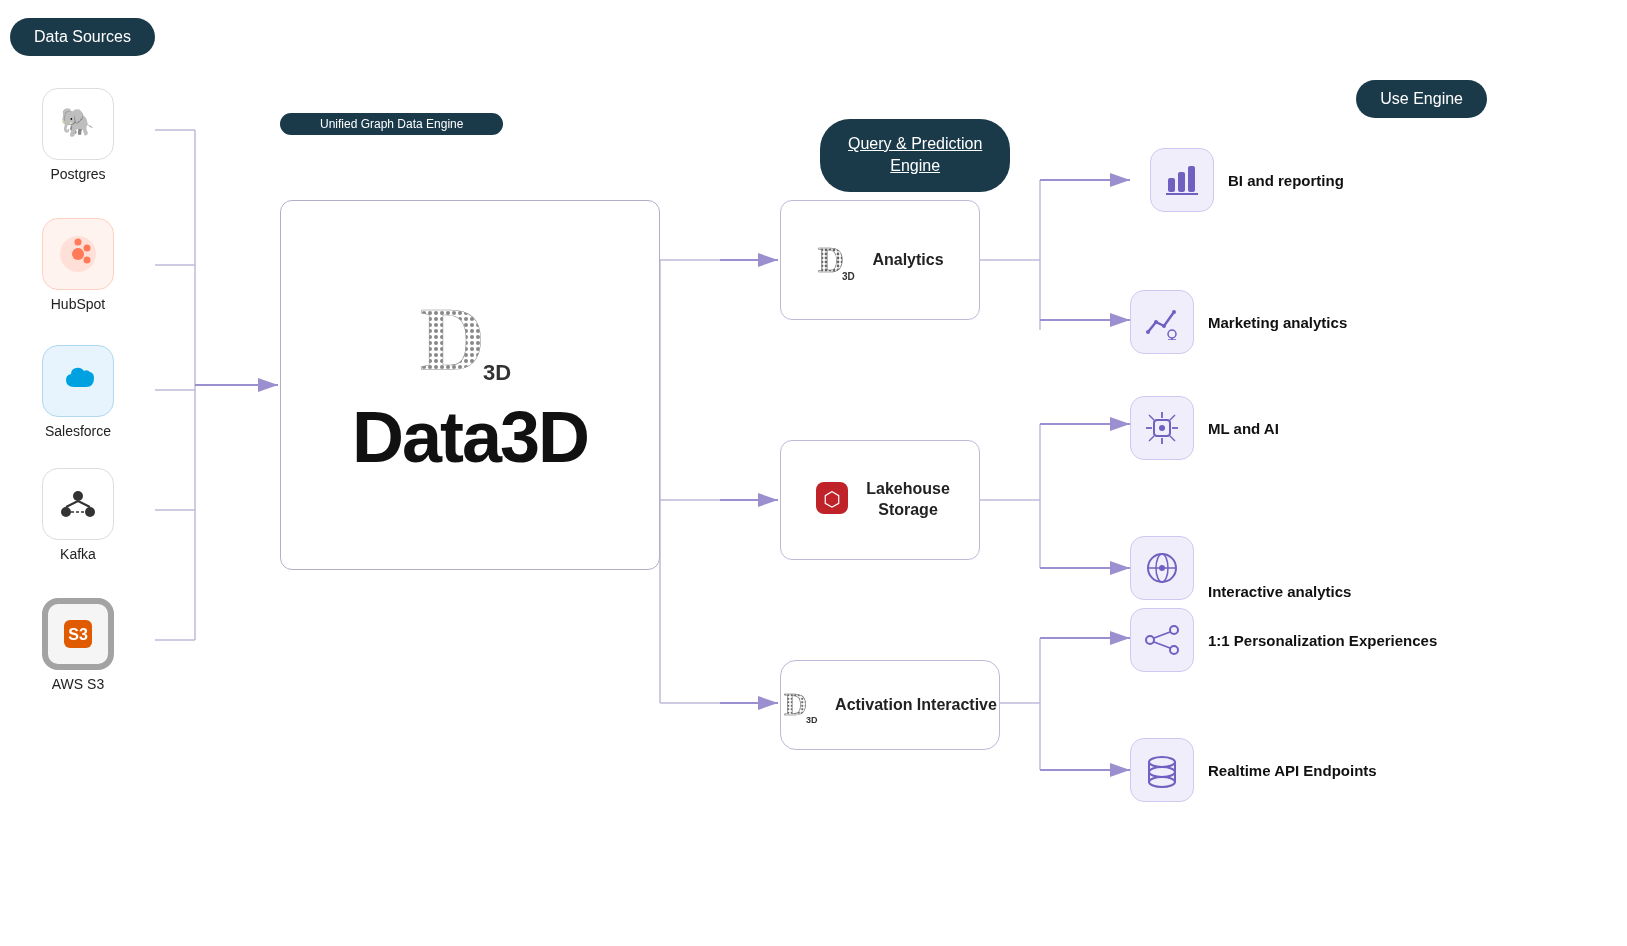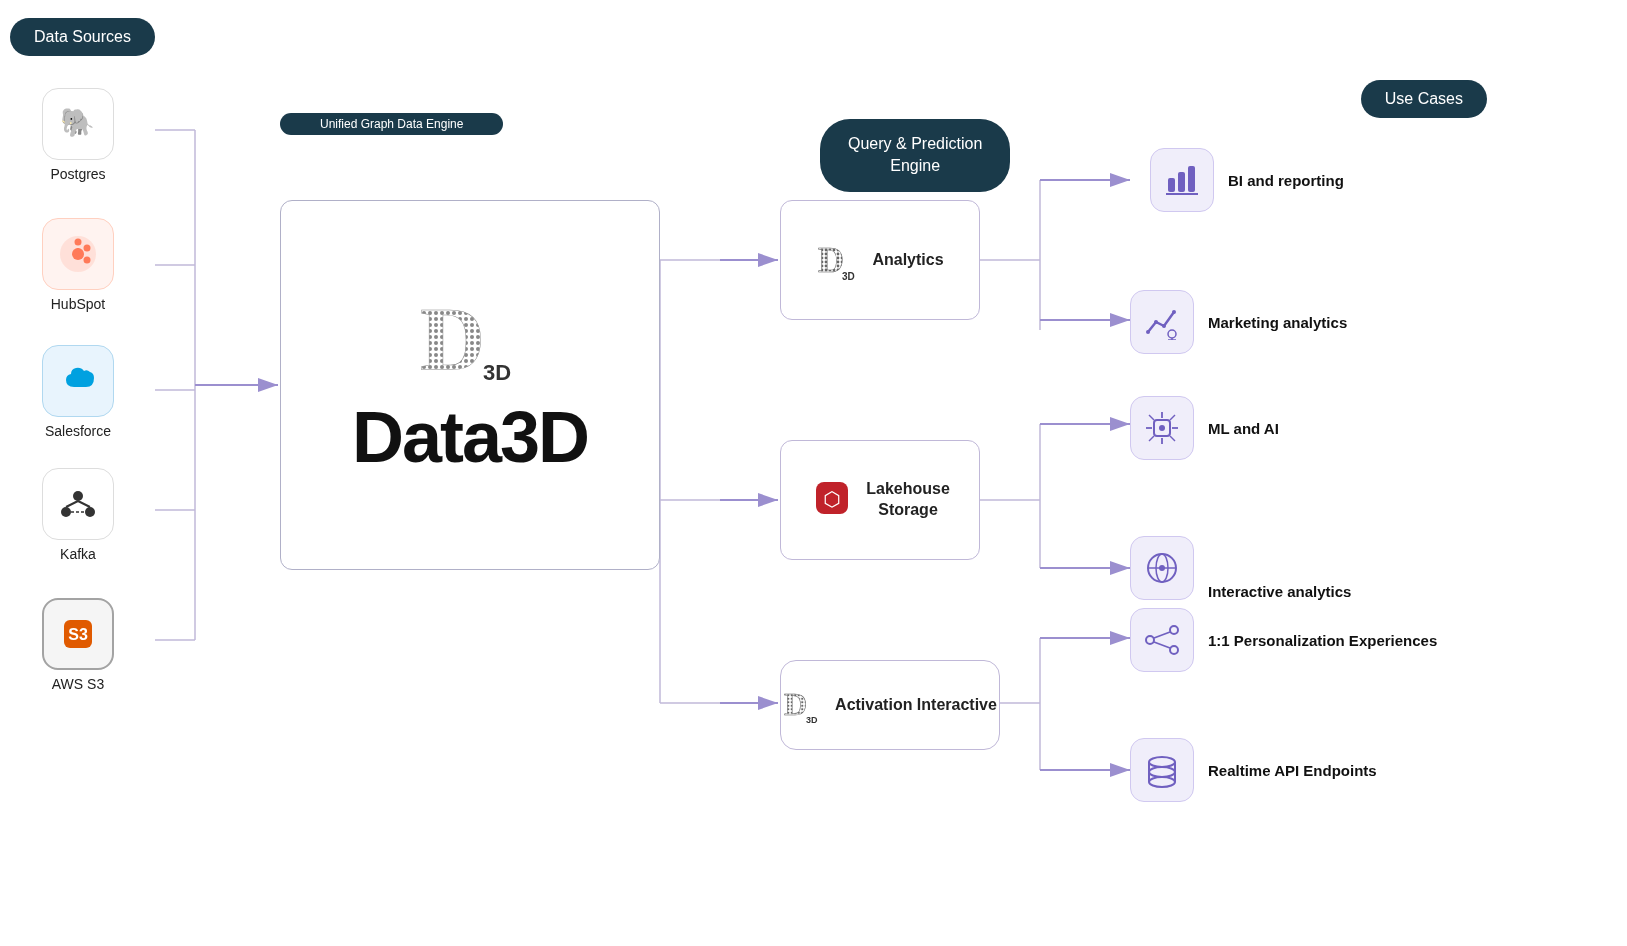--- a/index.html
+++ b/index.html
@@ -54,41 +54,42 @@
     }
 
     
     .badge-qpe {
       position: absolute;
       top: 119px;
       left: 820px;
       font-size: 16px;
       text-align: center;
       line-height: 1.4;
+      text-decoration: underline;
     }
 
     
     .source-icon {
       position: absolute;
       display: flex;
       flex-direction: column;
       align-items: center;
       gap: 6px;
     }
 
     .source-icon .icon-box {
       width: 72px;
       height: 72px;
       border-radius: 16px;
       display: flex;
       align-items: center;
       justify-content: center;
       font-size: 32px;
       background: #f5f5f5;
-      border: 2px solid #a3a3a3;
+      border: 6px solid #a3a3a3;
     }
 
     .source-icon .icon-label {
       font-size: 14px;
       color: #222;
       font-weight: 500;
       text-align: center;
     }
 
     
@@ -263,21 +264,21 @@
     <line x1="1040" y1="638" x2="1040" y2="770" stroke="#c0b8d8" stroke-width="1.5"></line>
     <line x1="1040" y1="638" x2="1130" y2="638" stroke="#9b8fcf" stroke-width="2" marker-end="url(#arrowhead)"></line>
     <line x1="1040" y1="770" x2="1130" y2="770" stroke="#9b8fcf" stroke-width="2" marker-end="url(#arrowhead)"></line>
   </svg>
 
   <div class="badge badge-data-sources">
     <span>Data Sources</span>
   </div>
 
   <div class="badge badge-use-cases">
-    <span>Use Cases</span>
+    <span>Use Engine</span>
   </div>
 
   <div class="badge badge-ugde">
     <span>Unified Graph Data Engine</span>
   </div>
 
   <div class="badge badge-qpe" style="position:absolute; top:119px; left:820px; padding:14px 28px; font-size:16px; line-height:1.4; text-align:center;">
     <span>Query &amp; Prediction<br>Engine</span>
   </div>
 

